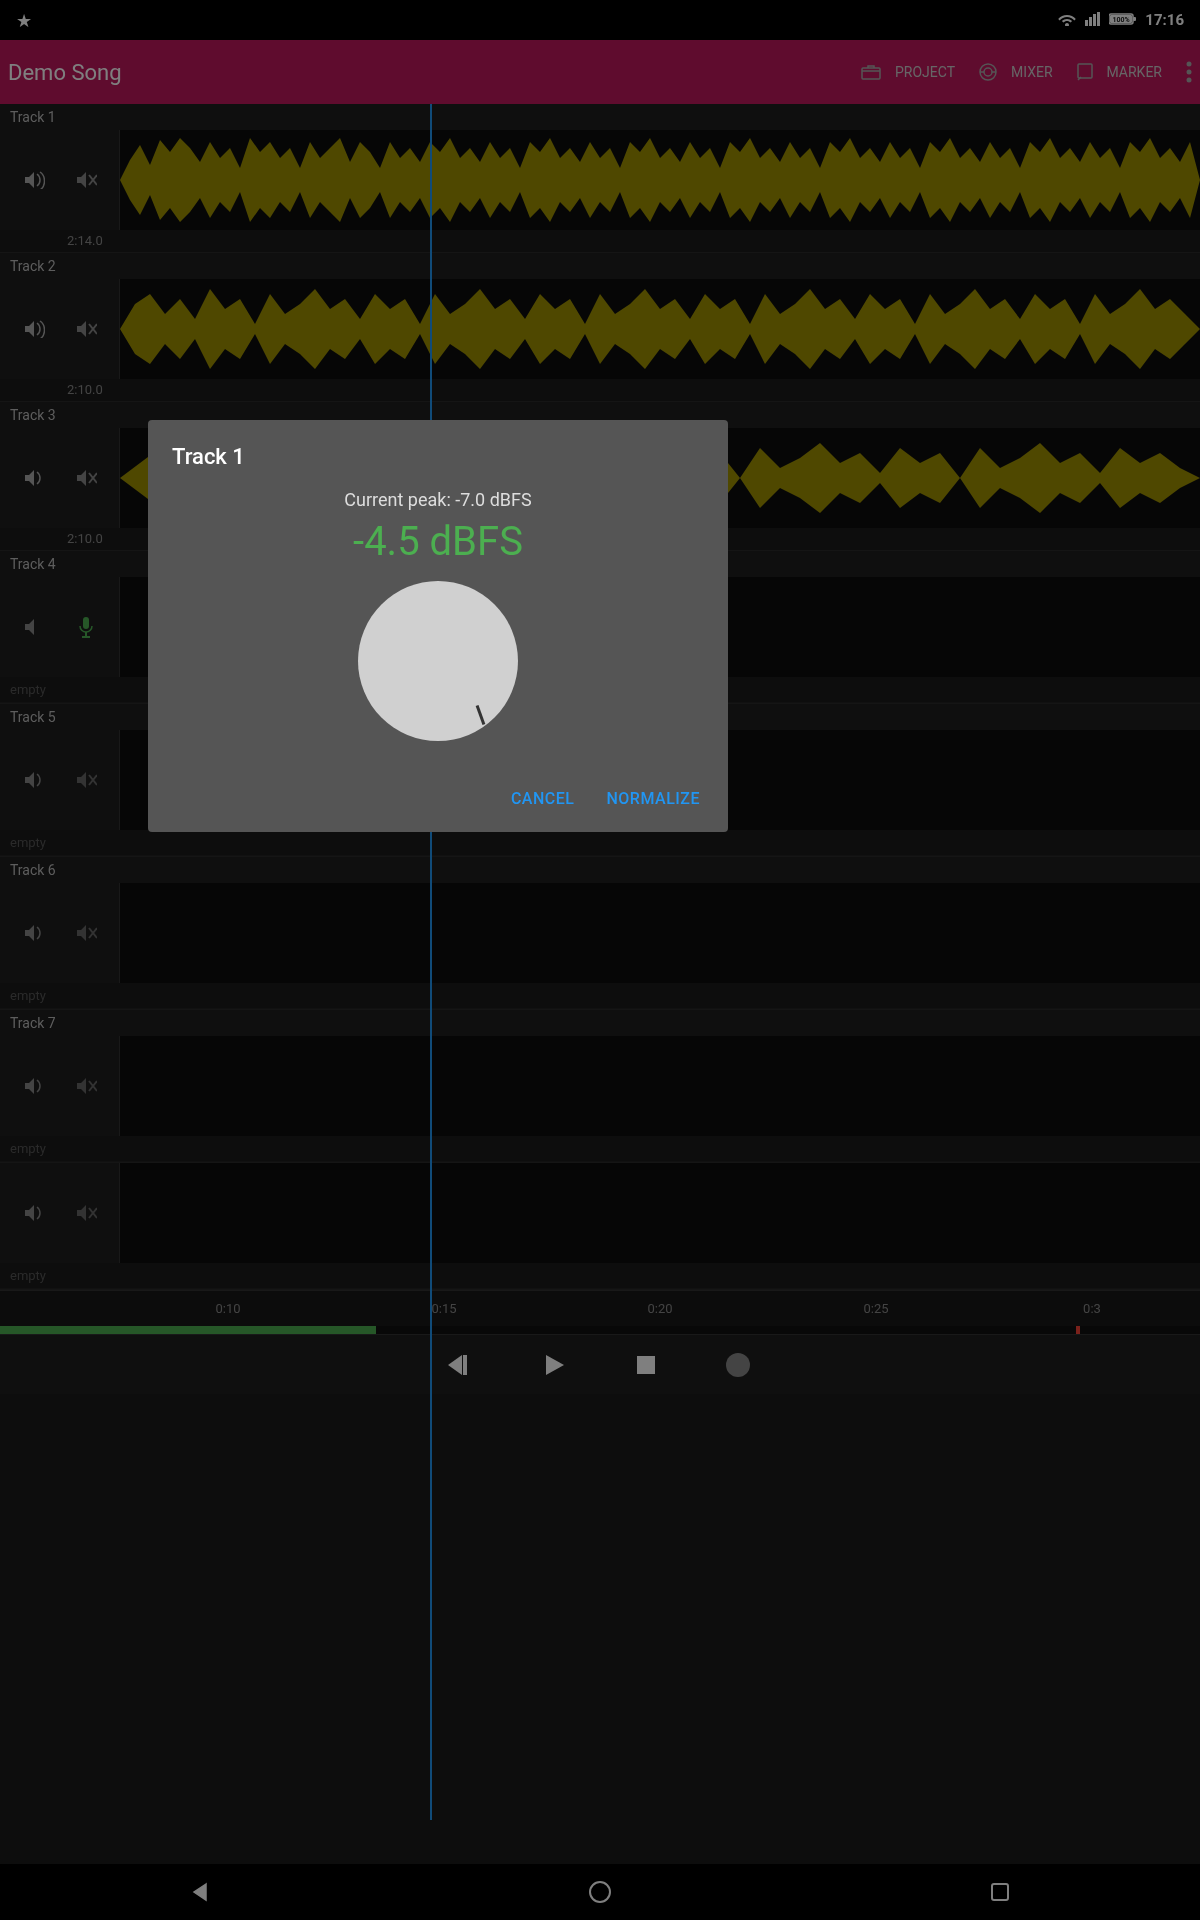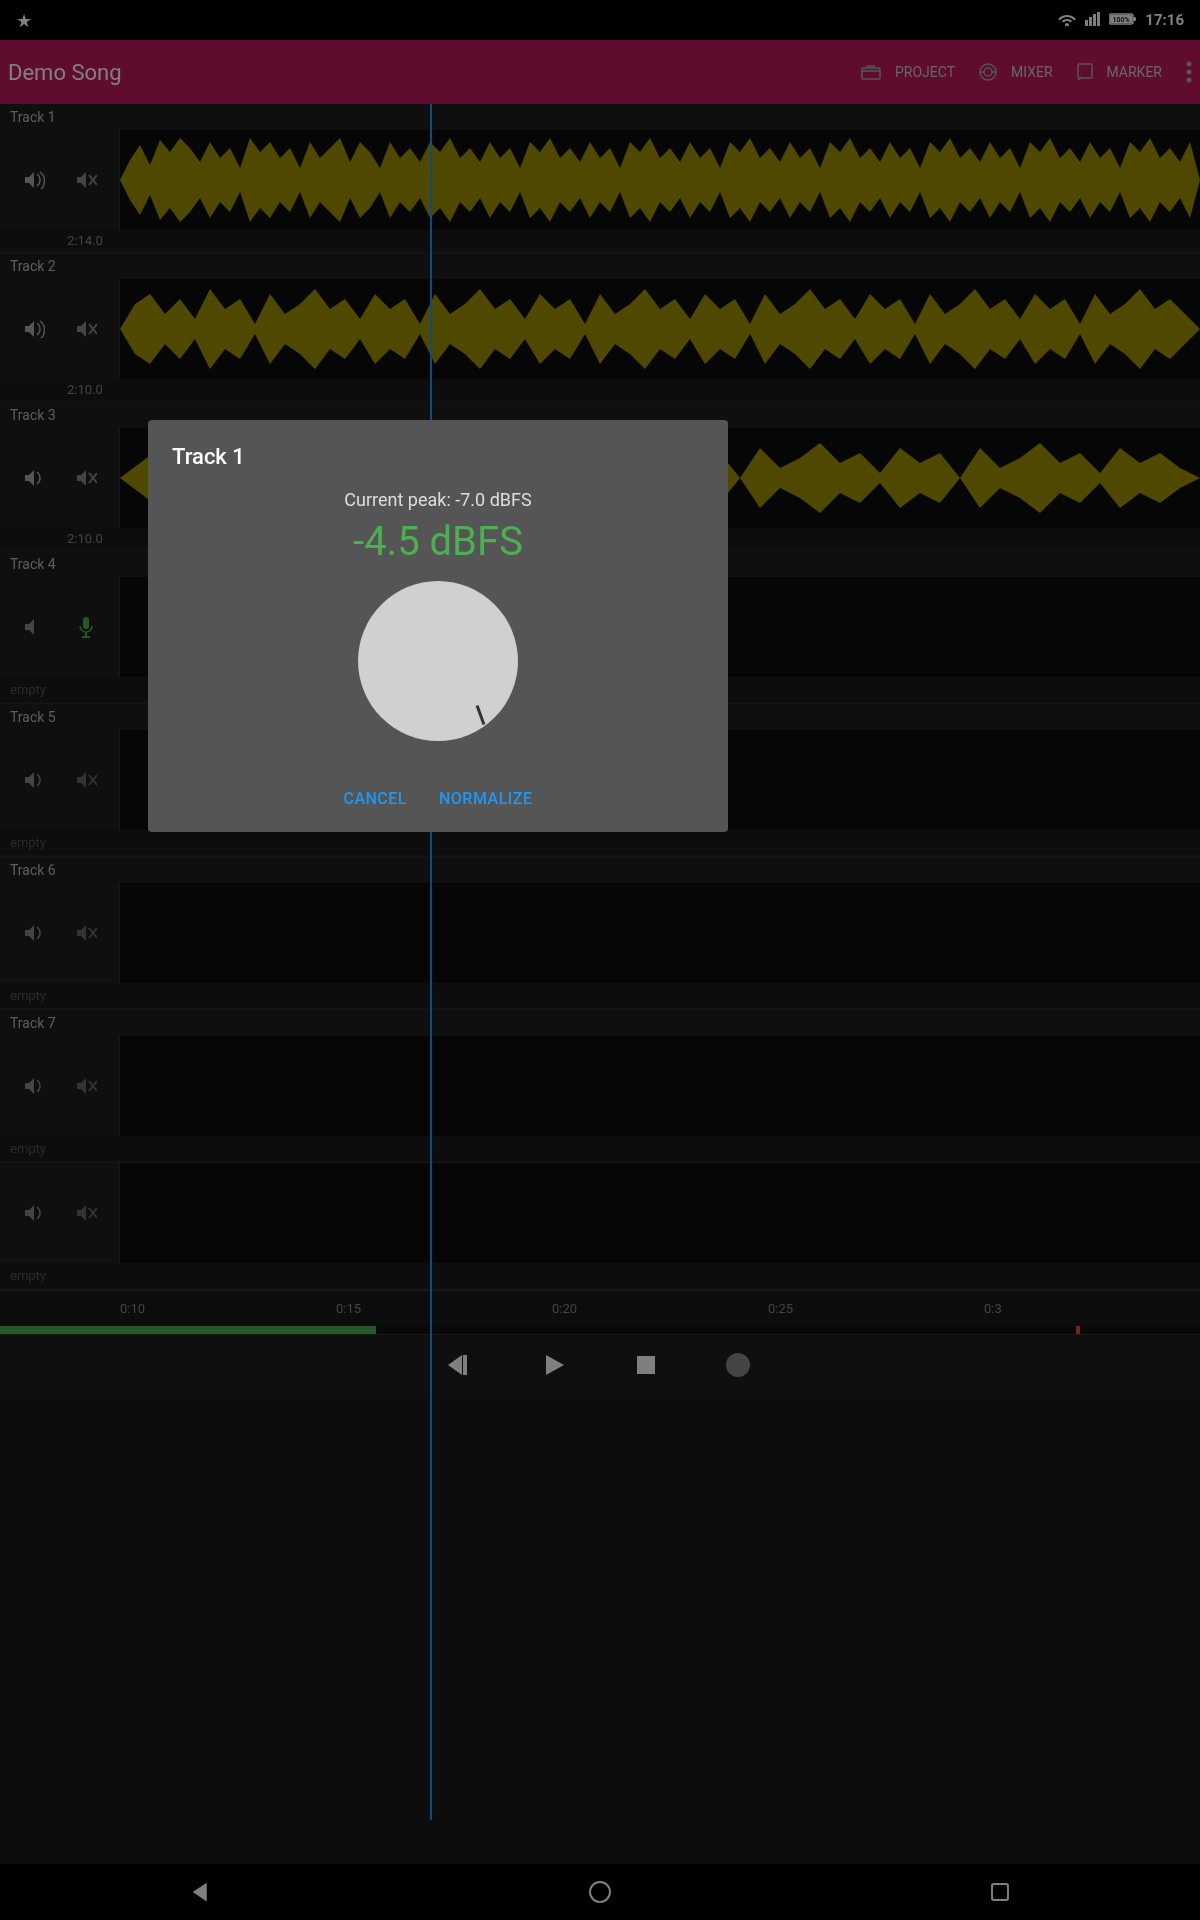--- a/index.html
+++ b/index.html
@@ -160,21 +160,21 @@
       font-size: 13px;
       position: relative;
     }
     .ruler-marks {
       display: flex;
       gap: 0;
       width: 100%;
     }
     .ruler-mark {
       flex: 1;
-      text-align: left;
+      text-align: center;
       font-size: 13px;
       color: #888;
     }
 
     
     .playback-bar {
       height: 60px;
       background: #1e1e1e;
       display: flex;
       align-items: center;
@@ -293,21 +293,21 @@
       bottom: 16px;
       right: 36px;
       width: 3px;
       height: 20px;
       background: #333;
       transform-origin: center;
       transform: rotate(-20deg);
     }
     .dialog-actions {
       display: flex;
-      justify-content: center;
+      justify-content: flex-end;
       gap: 24px;
       padding-top: 8px;
     }
     .dialog-btn {
       color: #2196f3;
       font-size: 16px;
       font-weight: 500;
       text-transform: uppercase;
       cursor: pointer;
       padding: 8px 4px;

